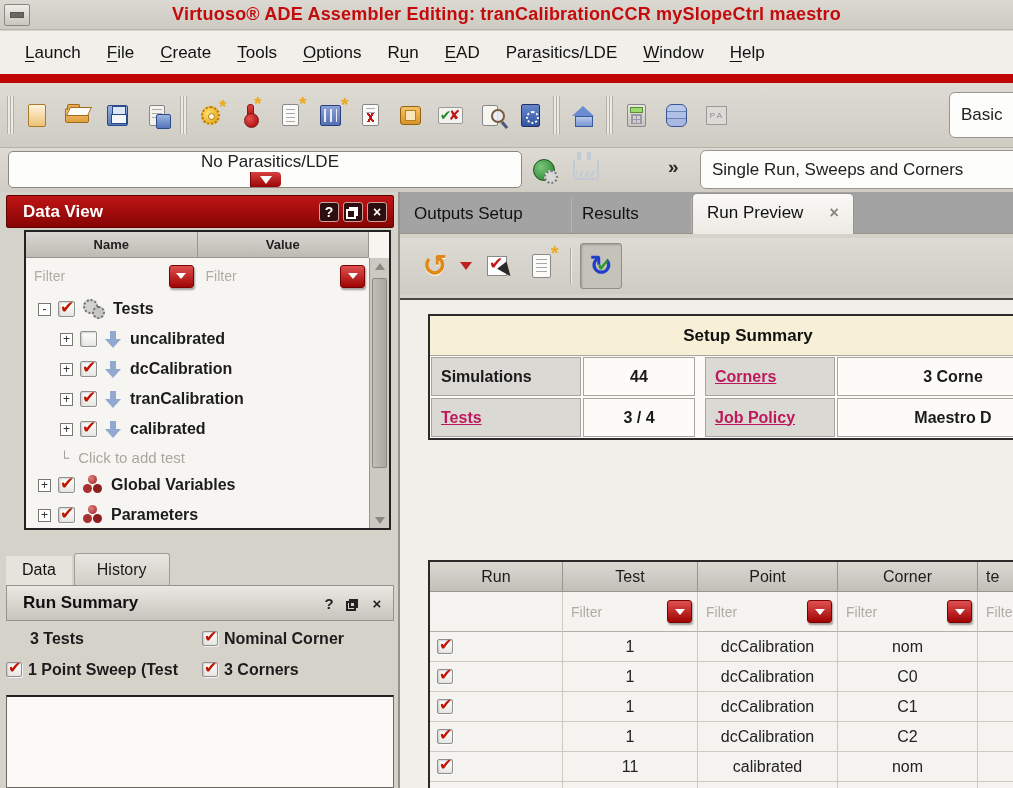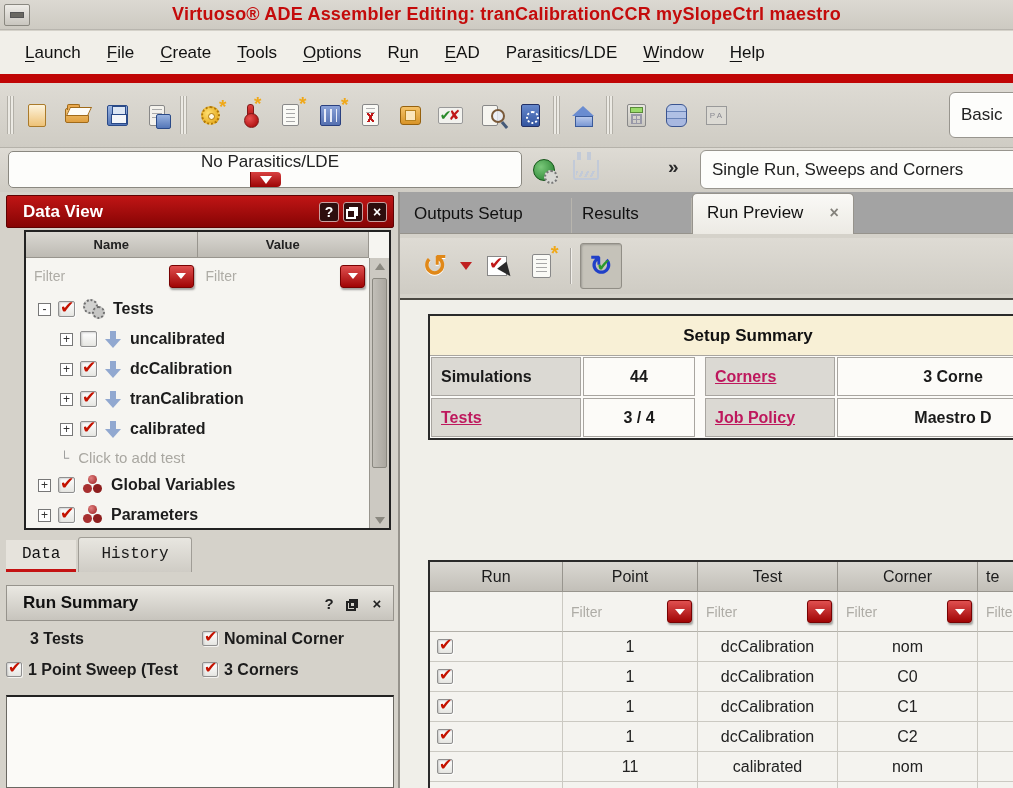--- a/index.html
+++ b/index.html
@@ -187,21 +187,21 @@
   .vscroll { position:absolute; right:0; top:26px; bottom:0; width:20px;
     background:#ccc9c2; border-left:1px solid #98958e; }
   .vs-up, .vs-down { position:absolute; left:0; width:19px; height:16px; display:flex; align-items:center; justify-content:center; }
   .vs-up { top:0; } .vs-down { bottom:0; }
   .vs-up::after { content:""; border-left:5px solid transparent; border-right:5px solid transparent; border-bottom:7px solid #8a8880; }
   .vs-down::after { content:""; border-left:5px solid transparent; border-right:5px solid transparent; border-top:7px solid #8a8880; }
   .vs-thumb { position:absolute; left:2px; top:20px; width:15px; height:190px;
     background:linear-gradient(90deg,#c2bfb8,#aaa7a0); border:1px solid #8a8880; border-radius:2px; }
 
   
-  .left-tabs { position:absolute; left:6px; top:344px; height:36px; display:flex; align-items:flex-end; gap:2px;font-family:Liberation Mono, monospace; }
+  .left-tabs { position:absolute; left:6px; top:360px; height:36px; display:flex; align-items:flex-end; gap:2px; }
   .ltab { padding:5px 16px 6px; font-size:16px; }
   .ltab-active { color:#111; border-bottom:3px solid #c41212; background:#e6e3dc; }
   .ltab-idle { background:linear-gradient(#e8e6e0,#cfccc5); border:1px solid #a09d96; border-bottom:none;
     padding:7px 22px 9px; border-radius:3px 3px 0 0; }
 
   
   .rs-rows { position:absolute; left:6px; top:431px; right:4px; }
   .rs-row { display:grid; grid-template-columns:196px 1fr; align-items:center; height:31px; }
   .rs-cell { display:flex; align-items:center; gap:6px; font-size:16px; font-weight:bold; color:#1c1c1c; white-space:nowrap; }
   .rs-indent { padding-left:24px; }
@@ -575,22 +575,22 @@
           <div class="st-cell st-label">
               <span class="st-link">Job Policy</span>
             </div>
           <div class="st-cell st-value">Maestro D</div>
         </div>
       </div>
 
       <div class="run-table">
         <div class="rt-grid">
           <div class="rt-h">Run</div>
+          <div class="rt-h">Test</div>
           <div class="rt-h">Point</div>
-          <div class="rt-h">Test</div>
           <div class="rt-h">Corner</div>
           <div class="rt-h left">te</div>
         </div>
         <div class="rt-grid">
           <div class="rt-f"></div>
           <div class="rt-f">
             <span class="filter-ph">Filter</span>
             <span class="fbtn"></span>
           </div>
           <div class="rt-f">

